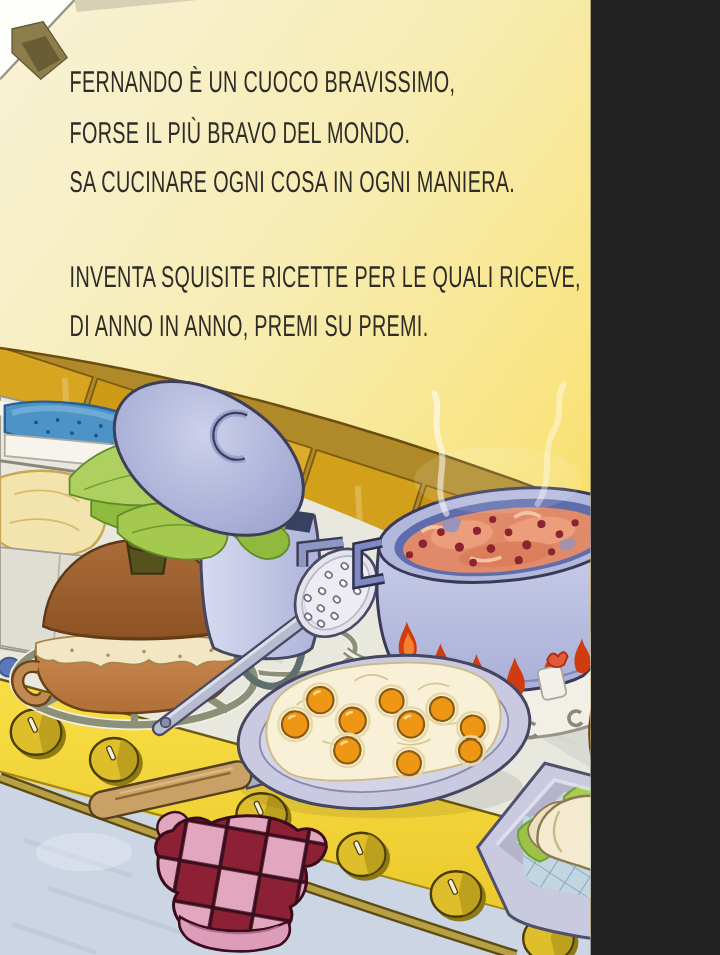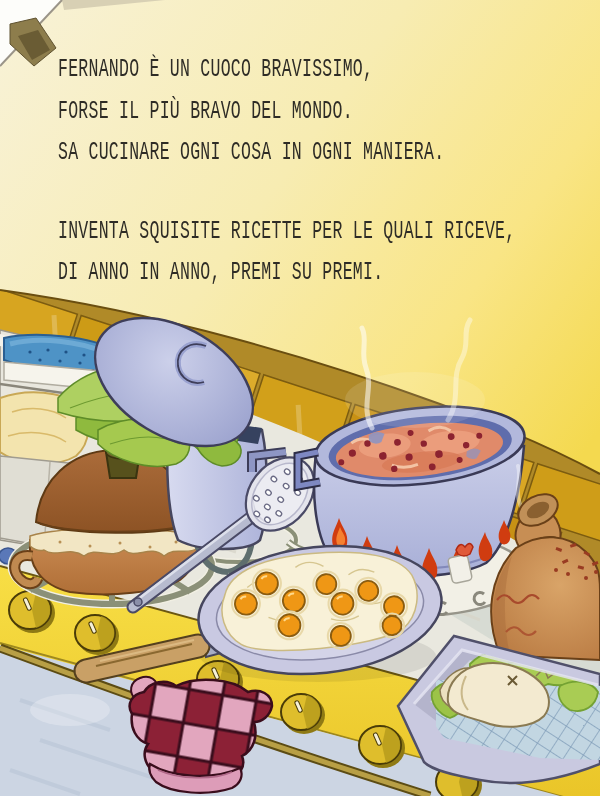--- a/index.html
+++ b/index.html
@@ -1,17 +1,17 @@
 <!DOCTYPE html>
 <html><head>
 <meta charset="utf-8">
 <style>
   html,body{margin:0;padding:0;background:#222;}
-  .page{position:relative;width:600px;height:796px;overflow:hidden;background:#f6edc4;
-        font-family:Liberation Mono, monospace;}
+  .page{position:relative;width:492px;height:796px;overflow:hidden;background:#f6edc4;
+        font-family:Liberation Sans, sans-serif;}
   .page svg{position:absolute;left:0;top:0;z-index:1;display:block;}
   .story{position:absolute;left:58px;top:49px;z-index:2;}
   .story p{margin:0;font-size:25px;line-height:41.5px;font-weight:400;color:#2e2c26;}
   .story p + p{margin-top:37px;}
   .story .line{display:block;transform:scaleX(.66);transform-origin:0 50%;
                white-space:nowrap;letter-spacing:.4px;}
 </style>
 </head>
 <body>
 

